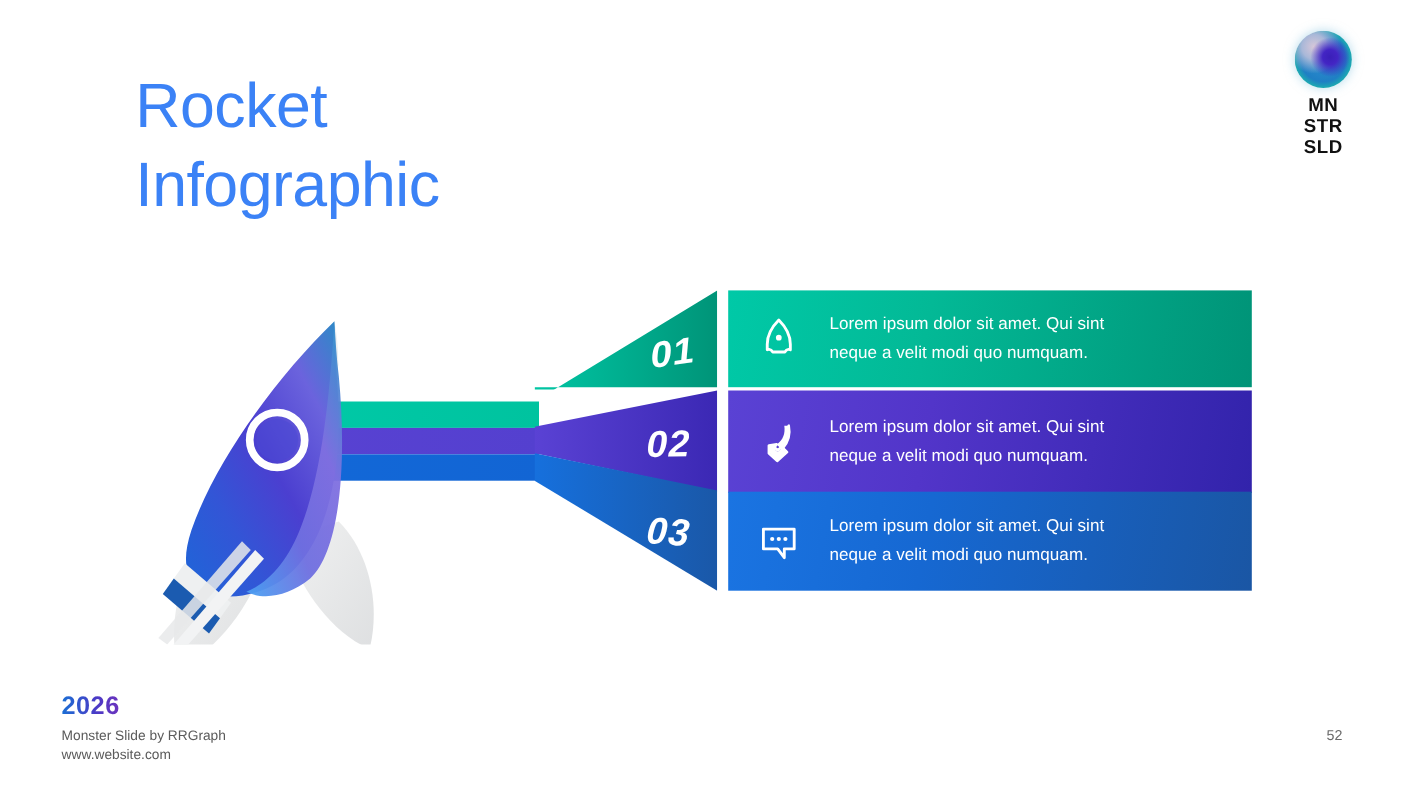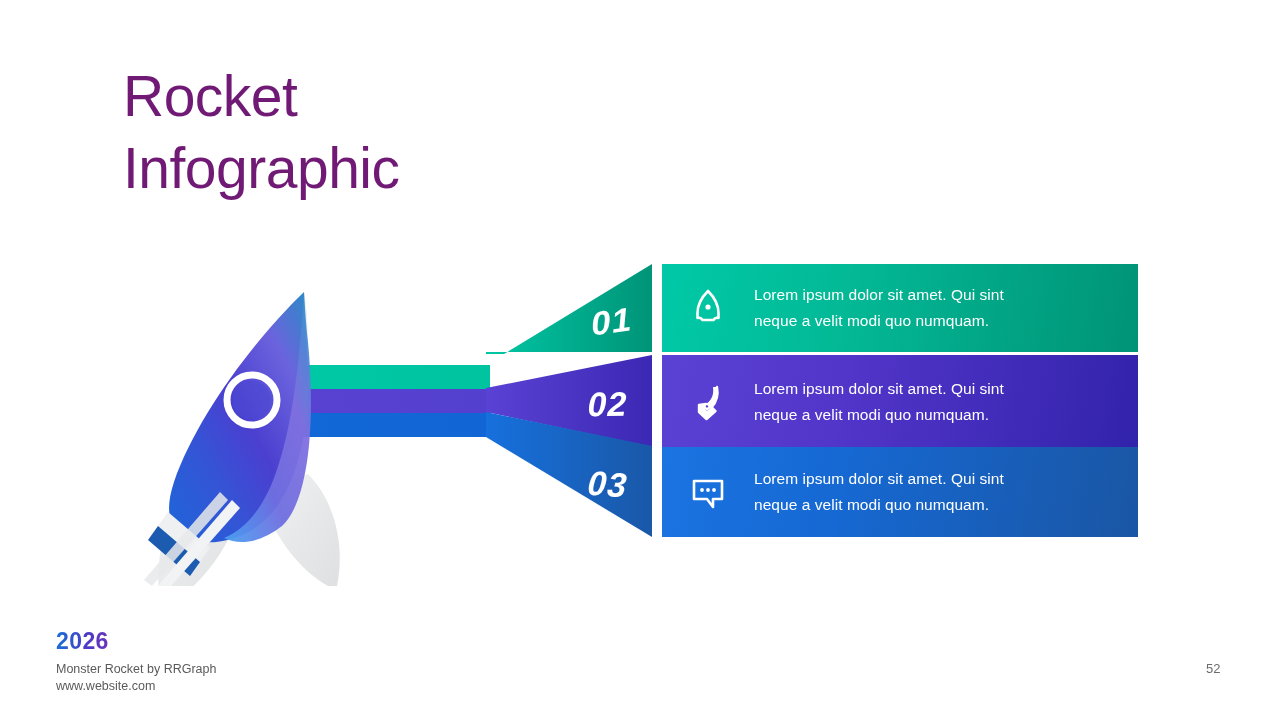--- a/index.html
+++ b/index.html
@@ -21,21 +21,21 @@
   
   #page-title {
     position: absolute;
     left: 123px;
     top: 60px;
     width: 640px;
     font-size: 57px;
     line-height: 72px;
     font-weight: 300;
     letter-spacing: -0.5px;
-    color: #701a75;
+    color: #3b82f6;
     white-space: pre-line;
   }
 
   
   #logo {
     position: absolute;
     left: 1175px;
     top: 28px;
     width: 56px;
     text-align: center;
@@ -166,20 +166,26 @@
   }
 </style>
 </head>
 <body>
 
 <div id="slide">
 
   <div id="page-title">Rocket
 Infographic</div>
 
+  <div id="logo">
+    <div id="logo-sphere"></div>
+    <div id="logo-text">MN
+STR
+SLD</div>
+  </div>
 
   <div class="trail" id="trail-1"></div>
   <div class="trail" id="trail-2"></div>
   <div class="trail" id="trail-3"></div>
 
   <div id="rocket">
     <svg width="310" height="300" viewBox="0 0 310 300">
       <defs>
         <linearGradient id="bodyGrad" x1="0" y1="1" x2="1" y2="0">
           <stat></stat>
@@ -301,17 +307,17 @@
         <circle cx="21" cy="19" r="1.9" fill="#ffffff"></circle>
         <circle cx="27" cy="19" r="1.9" fill="#ffffff"></circle>
       </svg>
     </div>
     <div class="row-text">Lorem ipsum dolor sit amet. Qui sint
 neque a velit modi quo numquam.</div>
   </div>
   <div class="step-num" id="num-3">03</div>
 
   <div id="footer-year">2026</div>
-  <div id="footer-lines">Monster Rocket  by RRGraph
+  <div id="footer-lines">Monster Slide  by RRGraph
 www.website.com</div>
   <div id="page-number">52</div>
 
 </div>
 
 </body></html>

